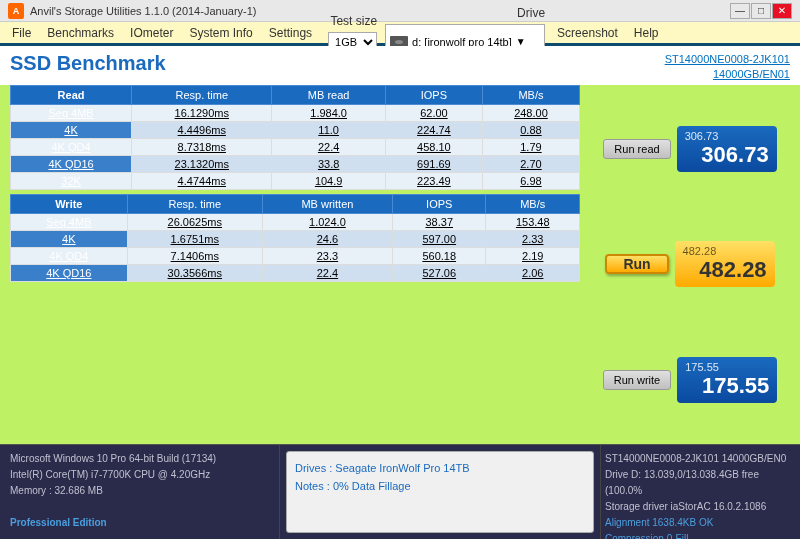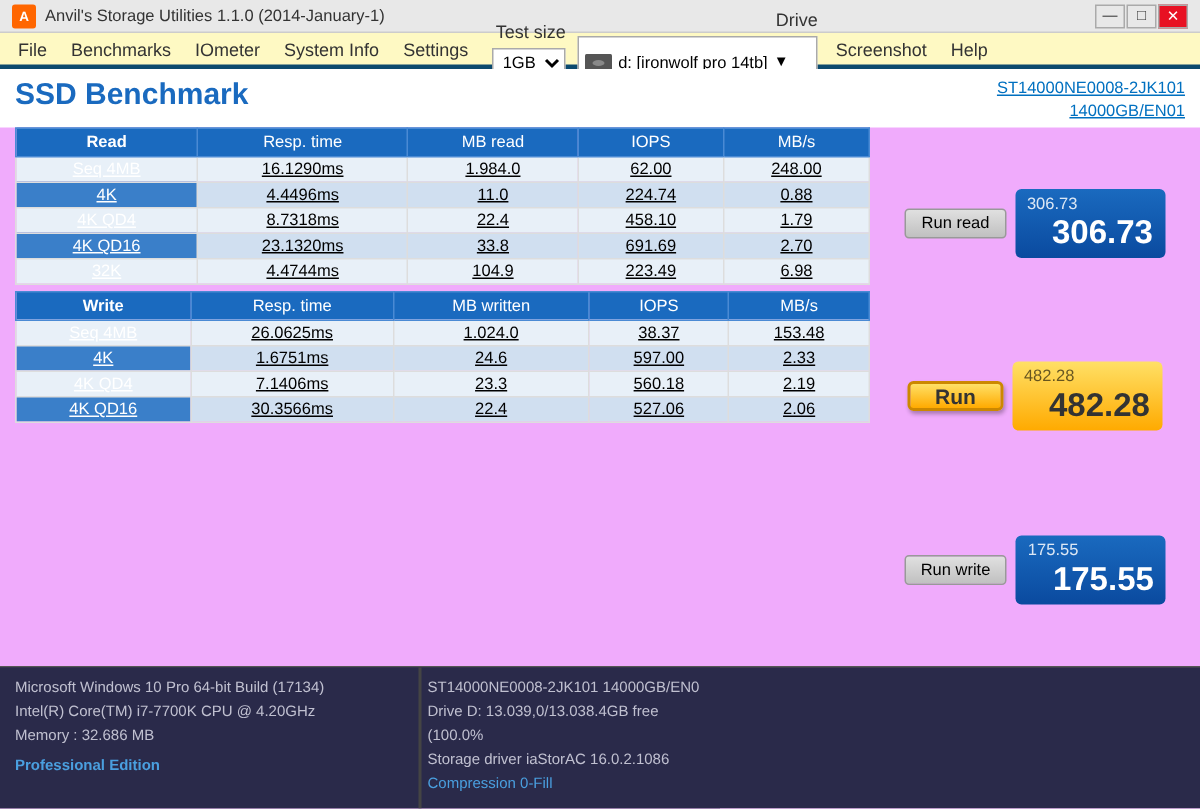--- a/index.html
+++ b/index.html
@@ -117,21 +117,21 @@
     .hdd-icon::after {
       content: '';
       width: 8px;
       height: 4px;
       background: #888;
       border-radius: 50%;
     }
 
     
     .main {
-      background: #f0abfc;
+      background: #bef264;
       display: flex;
       flex-direction: column;
       height: calc(539px - 46px);
     }
 
     
     .ssd-header {
       background: white;
       padding: 6px 10px 2px 10px;
       display: flex;
@@ -496,29 +496,40 @@
       </div>
     </div>
   </div>
 
   <div class="bottom-area">
 
     <div class="sys-info">
       <div>Microsoft Windows 10 Pro 64-bit Build (17134)</div>
       <div>Intel(R) Core(TM) i7-7700K CPU @ 4.20GHz</div>
       <div>Memory : 32.686 MB</div>
-      <div style="margin-top:4px;">
+      <div style="margin-top:16px;">
         <span class="pro-edition">Professional Edition</span>
       </div>
     </div>
 
+    <div class="drive-notes">
+      <div>
+        <span style="color:#1a6abf;">Drives : Seagate IronWolf Pro 14TB</span>
+      </div>
+      <div>
+        <span style="color:#1a6abf;">Notes : 0% Data Fillage</span>
+      </div>
+    </div>
 
     <div class="drive-details">
       <div>ST14000NE0008-2JK101 14000GB/EN0</div>
       <div>Drive D: 13.039,0/13.038.4GB free (100.0%</div>
       <div>Storage driver iaStorAC 16.0.2.1086</div>
       <div>
+        <span class="link-like">Alignment 1638.4KB OK</span>
+      </div>
+      <div>
         <span class="link-like">Compression 0-Fill</span>
       </div>
     </div>
 
   </div>
 </div>
 
 </body></html>

